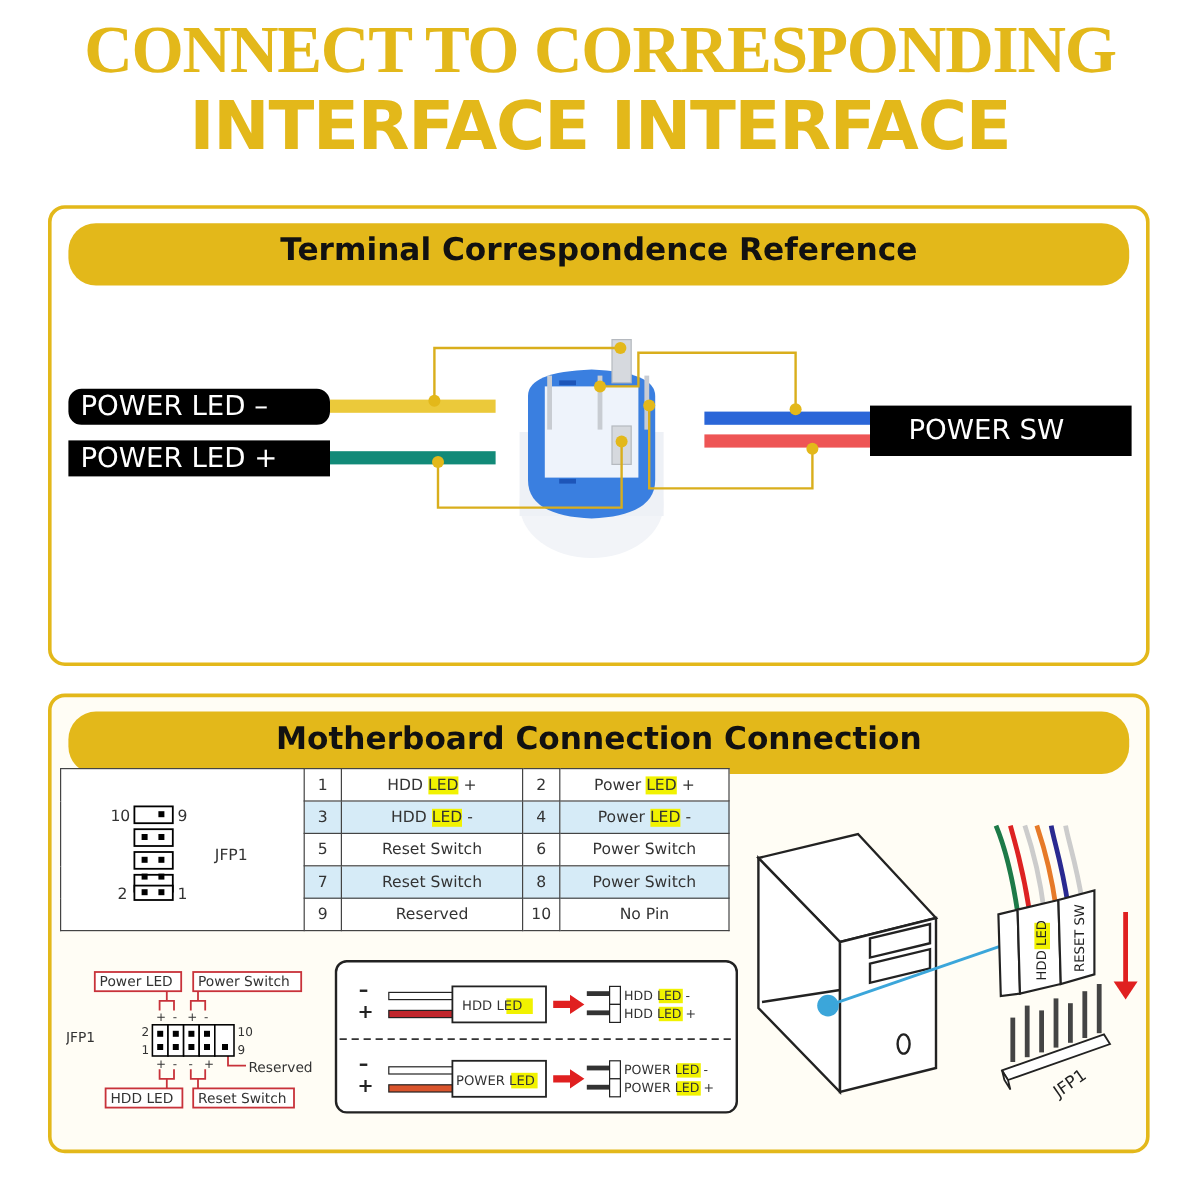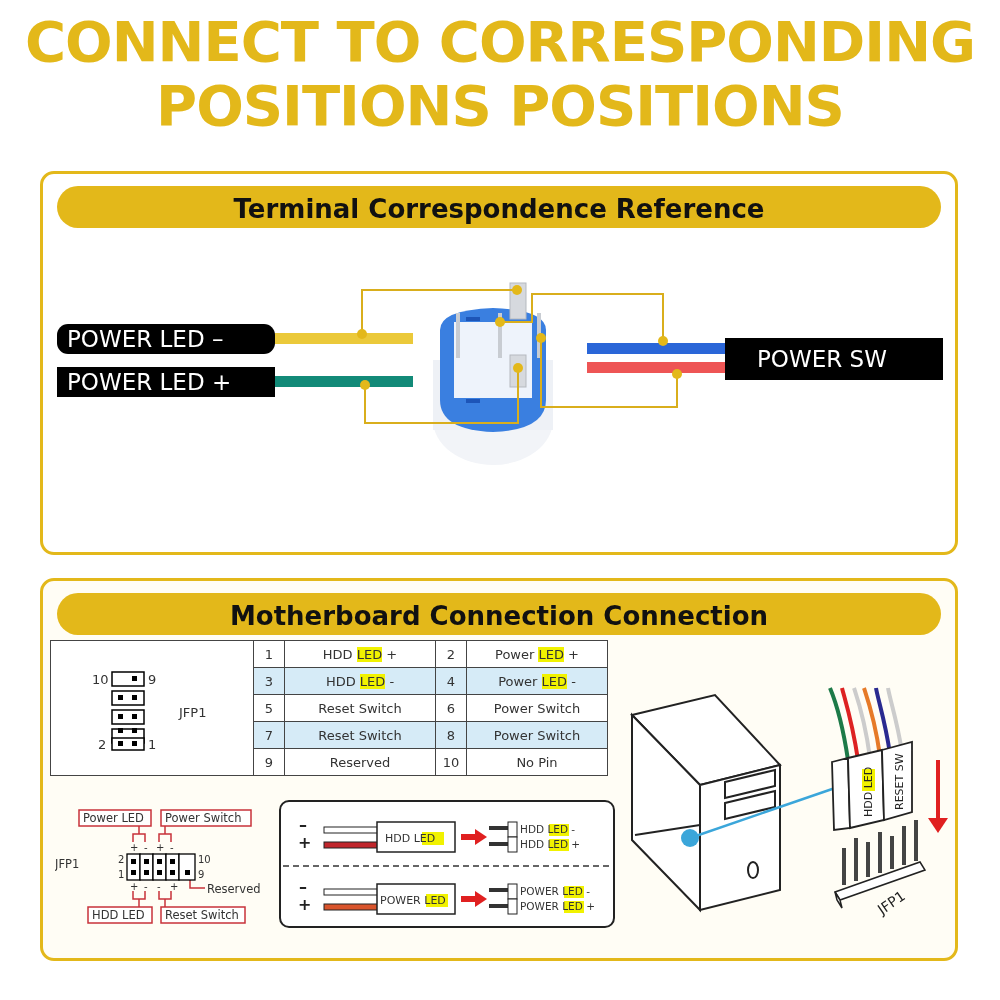--- a/index.html
+++ b/index.html
@@ -1,40 +1,40 @@
 <!DOCTYPE html>
 <html><head>
 <meta charset="utf-8">
 <style>
   html,body{margin:0;padding:0;background:#fff;}
   body{width:1000px;height:1000px;position:relative;overflow:hidden;font-family:"Liberation Sans",sans-serif;}
   .title{position:absolute;left:0;width:1000px;text-align:center;color:#E3B81A;font-family:"DejaVu Sans",sans-serif;font-weight:bold;font-size:56px;letter-spacing:-1px;line-height:1;}
-  .t1{top:14px;}
+  .t1{top:14px;font-family:Liberation Serif, serif;}
   .t2{top:78px;}
   .panel{position:absolute;left:40px;width:918px;border:3px solid #E3B81A;border-radius:14px;background:#fff;box-sizing:border-box;}
   .p1{top:171px;height:384px;}
   .p2{top:578px;height:383px;background:#FFFDF5;}
-  .banner{position:absolute;left:14px;right:14px;top:12px;height:42px;background:#E3B81A;border-radius:23px;text-align:center;font-family:"DejaVu Sans",sans-serif;font-weight:bold;font-size:26px;line-height:46px;color:#111;}
+  .banner{position:absolute;left:14px;right:14px;top:12px;height:52px;background:#E3B81A;border-radius:23px;text-align:center;font-family:"DejaVu Sans",sans-serif;font-weight:bold;font-size:26px;line-height:46px;color:#111;}
   .lbl{position:absolute;background:#000;color:#fff;font-family:"DejaVu Sans",sans-serif;font-size:23px;line-height:30px;padding:0 0 0 10px;box-sizing:border-box;white-space:nowrap;}
   .abs{position:absolute;}
   svg text{font-family:"DejaVu Sans",sans-serif;}
   table.pins{position:absolute;left:50px;top:640px;border-collapse:collapse;background:#fff;font-family:"DejaVu Sans",sans-serif;font-size:13px;color:#333;}
   table.pins td{border:1px solid #444;height:26px;padding:0;text-align:center;}
   table.pins tr.alt td.c{background:#D6EBF7;}
   .hl{background:#F1F200;}
   .jfp-area{width:202px;}
   .num{width:30px;}
   .desc{width:150px;}
   .desc2{width:140px;}
 </style>
 </head>
 <body>
 
 <div class="title t1">CONNECT TO CORRESPONDING</div>
-<div class="title t2">POSITIONS POSITIONS</div>
+<div class="title t2">INTERFACE INTERFACE</div>
 
 <div class="panel p1">
   <div class="banner">Terminal Correspondence Reference</div>
 </div>
 
 <svg class="abs" style="left:0;top:0" width="1000" height="560">
 
   <g>
     <ellipse cx="493" cy="420" rx="60" ry="45" fill="#F2F4F8"></ellipse>
     <rect x="433" y="360" width="120" height="70" fill="#EEF1F6"></rect>

